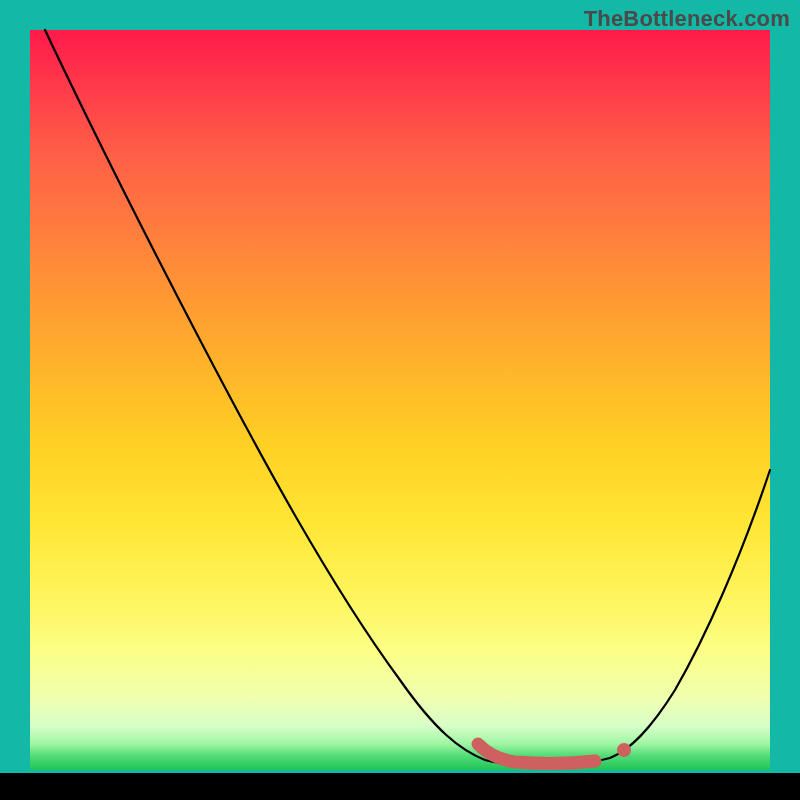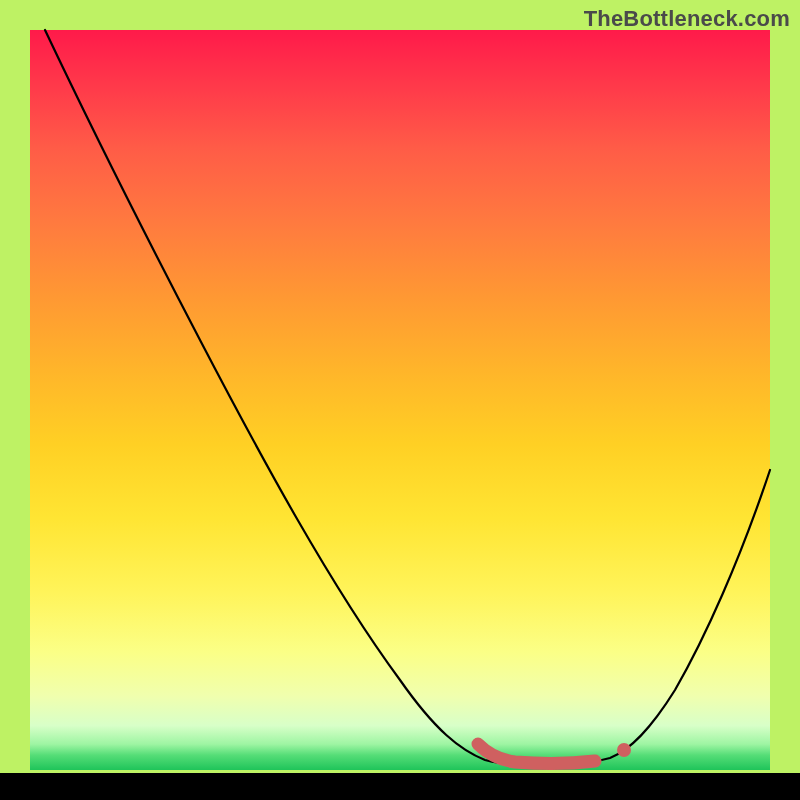--- a/index.html
+++ b/index.html
@@ -8,21 +8,21 @@
     width: 800px;
     height: 800px;
     overflow: hidden;
     background: #000;
     font-family: Arial, Helvetica, sans-serif;
   }
   .frame {
     position: relative;
     width: 800px;
     height: 773px;
-    background: #bef264;
+    background: #14b8a6;
   }
   .plot-area {
     position: absolute;
     left: 30px;
     top: 30px;
     width: 740px;
     height: 740px;
     
     background: linear-gradient(
       to bottom,

